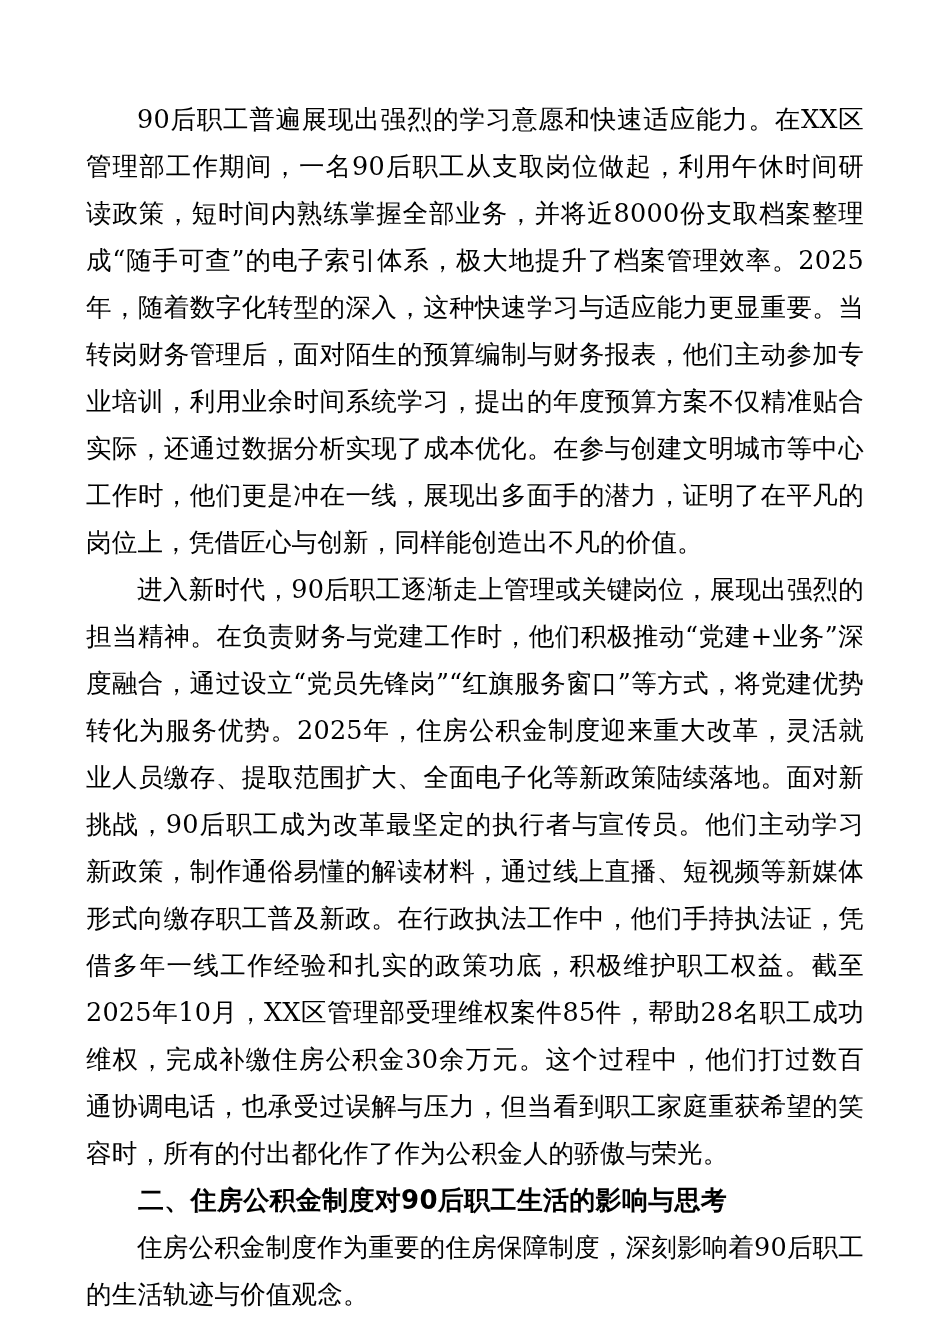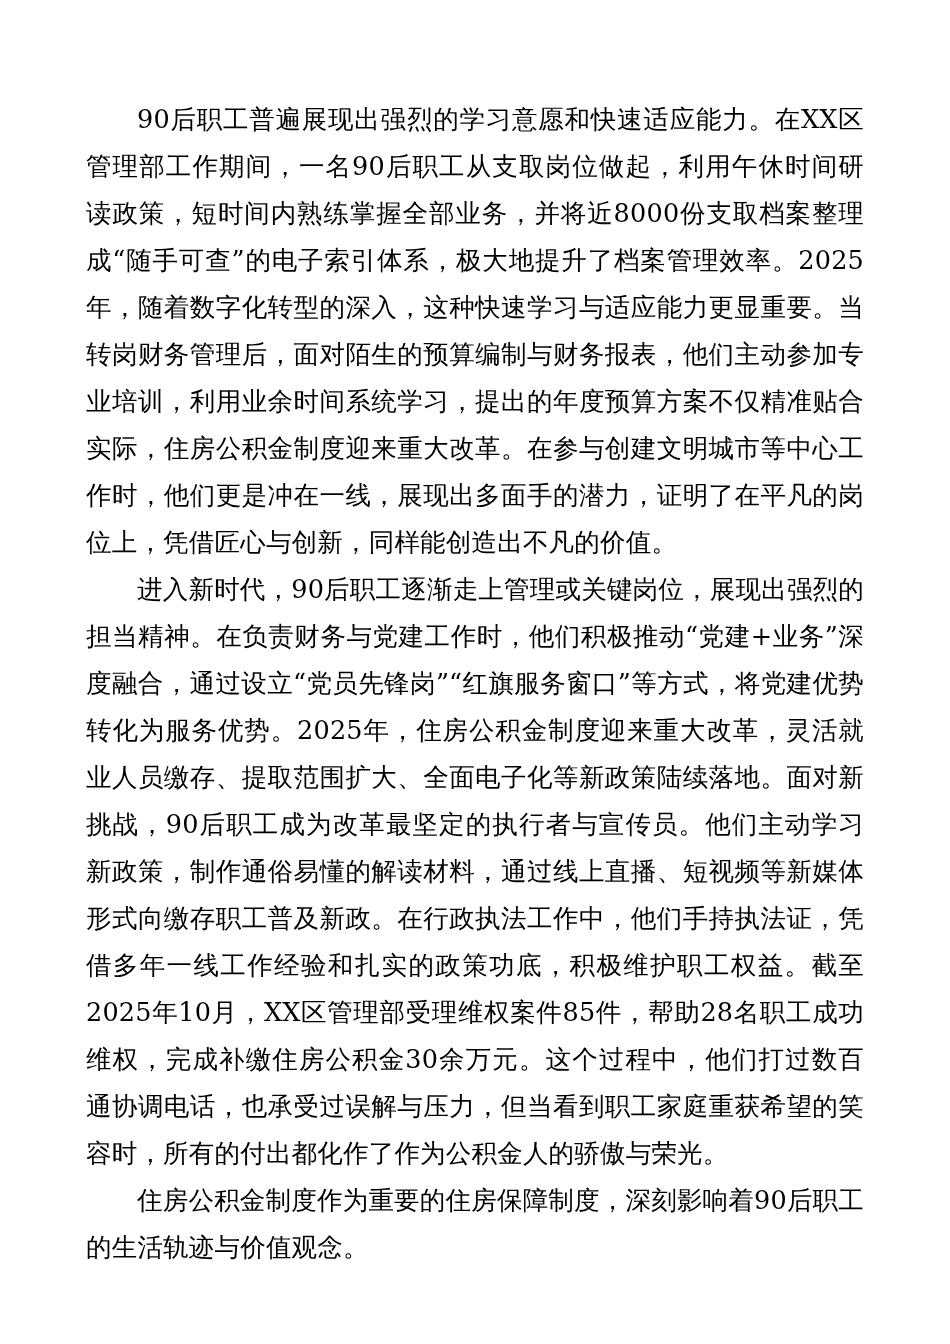--- a/index.html
+++ b/index.html
@@ -51,18 +51,19 @@
     line-height: 47px;
     letter-spacing: 0.3px;
   }
 </style>
 </head>
 <body>
 
 <div class="page">
   <div class="doc-body">
 
-    <p class="para">90后职工普遍展现出强烈的学习意愿和快速适应能力。在XX区管理部工作期间，一名90后职工从支取岗位做起，利用午休时间研读政策，短时间内熟练掌握全部业务，并将近8000份支取档案整理成“随手可查”的电子索引体系，极大地提升了档案管理效率。2025年，随着数字化转型的深入，这种快速学习与适应能力更显重要。当转岗财务管理后，面对陌生的预算编制与财务报表，他们主动参加专业培训，利用业余时间系统学习，提出的年度预算方案不仅精准贴合实际，住房公积金制度迎来重大改革。在参与创建文明城市等中心工作时，他们更是冲在一线，展现出多面手的潜力，证明了在平凡的岗位上，凭借匠心与创新，同样能创造出不凡的价值。</p>
+    <p class="para">90后职工普遍展现出强烈的学习意愿和快速适应能力。在XX区管理部工作期间，一名90后职工从支取岗位做起，利用午休时间研读政策，短时间内熟练掌握全部业务，并将近8000份支取档案整理成“随手可查”的电子索引体系，极大地提升了档案管理效率。2025年，随着数字化转型的深入，这种快速学习与适应能力更显重要。当转岗财务管理后，面对陌生的预算编制与财务报表，他们主动参加专业培训，利用业余时间系统学习，提出的年度预算方案不仅精准贴合实际，还通过数据分析实现了成本优化。在参与创建文明城市等中心工作时，他们更是冲在一线，展现出多面手的潜力，证明了在平凡的岗位上，凭借匠心与创新，同样能创造出不凡的价值。</p>
     <p class="para">进入新时代，90后职工逐渐走上管理或关键岗位，展现出强烈的担当精神。在负责财务与党建工作时，他们积极推动“党建+业务”深度融合，通过设立“党员先锋岗”“红旗服务窗口”等方式，将党建优势转化为服务优势。2025年，住房公积金制度迎来重大改革，灵活就业人员缴存、提取范围扩大、全面电子化等新政策陆续落地。面对新挑战，90后职工成为改革最坚定的执行者与宣传员。他们主动学习新政策，制作通俗易懂的解读材料，通过线上直播、短视频等新媒体形式向缴存职工普及新政。在行政执法工作中，他们手持执法证，凭借多年一线工作经验和扎实的政策功底，积极维护职工权益。截至2025年10月，XX区管理部受理维权案件85件，帮助28名职工成功维权，完成补缴住房公积金30余万元。这个过程中，他们打过数百通协调电话，也承受过误解与压力，但当看到职工家庭重获希望的笑容时，所有的付出都化作了作为公积金人的骄傲与荣光。</p>
+    <p class="heading-2">二、住房公积金制度对90后职工生活的影响与思考</p>
     <p class="para">住房公积金制度作为重要的住房保障制度，深刻影响着90后职工的生活轨迹与价值观念。</p>
 
   </div>
 </div>
 
 </body></html>

